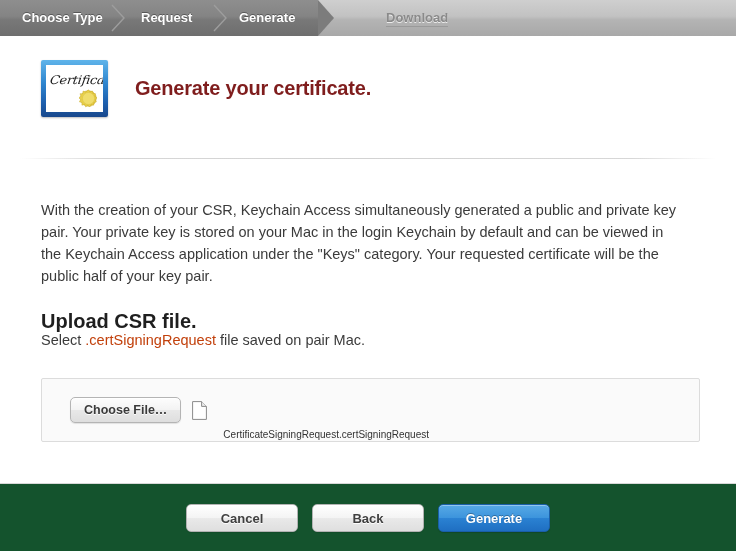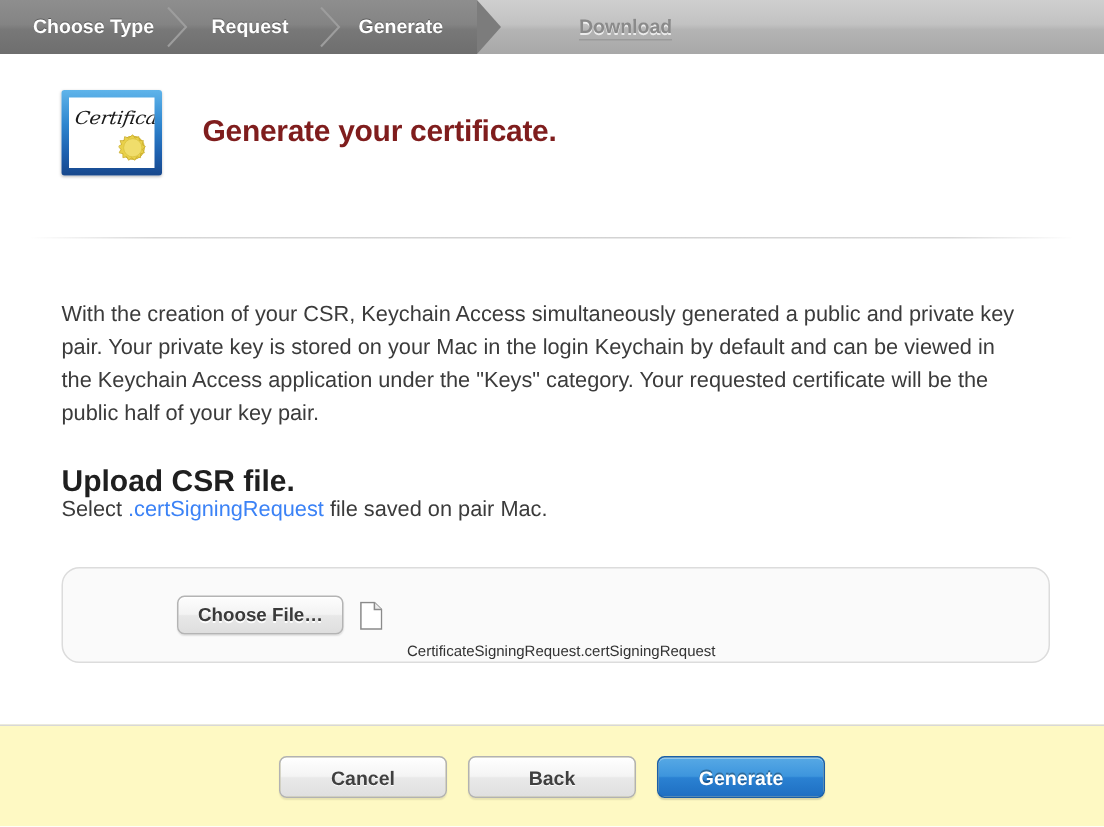--- a/index.html
+++ b/index.html
@@ -115,29 +115,29 @@
     position: absolute; left: 41px; top: 274px;
     font-size: 20px;
     font-weight: bold;
     color: #1f1f1f;
   }
   .upload-sub {
     position: absolute; left: 41px; top: 296px;
     font-size: 14.5px;
     color: #3b3b3b;
   }
-  .ext { color: #3b82f6; }
+  .ext { color: #c2410c; }
 
   .upload-box {
     position: absolute; left: 41px; top: 342px;
     width: 659px; height: 64px;
     background: #fafafa;
     border: 1px solid #dcdcdc;
-    border-radius: 12px;
-    display: flex; align-items: center; padding-left: 48px;
+    border-radius: 2px;
+    display: flex; align-items: center;
   }
   .choose-btn {
     margin-left: 28px;
     height: 26px;
     padding: 0 13px;
     display: inline-flex; align-items: center;
     font-size: 12.5px;
     font-weight: bold;
     color: #3a3a3a;
     background: linear-gradient(to bottom, #fdfdfd 0%, #f3f3f3 48%, #e8e8e8 52%, #dedede 100%);
@@ -152,21 +152,21 @@
     margin-left: 16px;
     font-size: 10px;
     color: #333333;
     margin-top: 48px;
   }
 
   
   .footer {
     position: absolute; left: 0; top: 483px;
     width: 736px; height: 68px;
-    background: #fef9c3;
+    background: #14532d;
     border-top: 1px solid #d8d8d8;
   }
   .footer-buttons {
     position: absolute; left: 0; top: 20px;
     width: 736px;
     display: flex; justify-content: center; gap: 14px;
   }
   .btn {
     width: 112px; height: 28px;
     display: inline-flex; align-items: center; justify-content: center;

